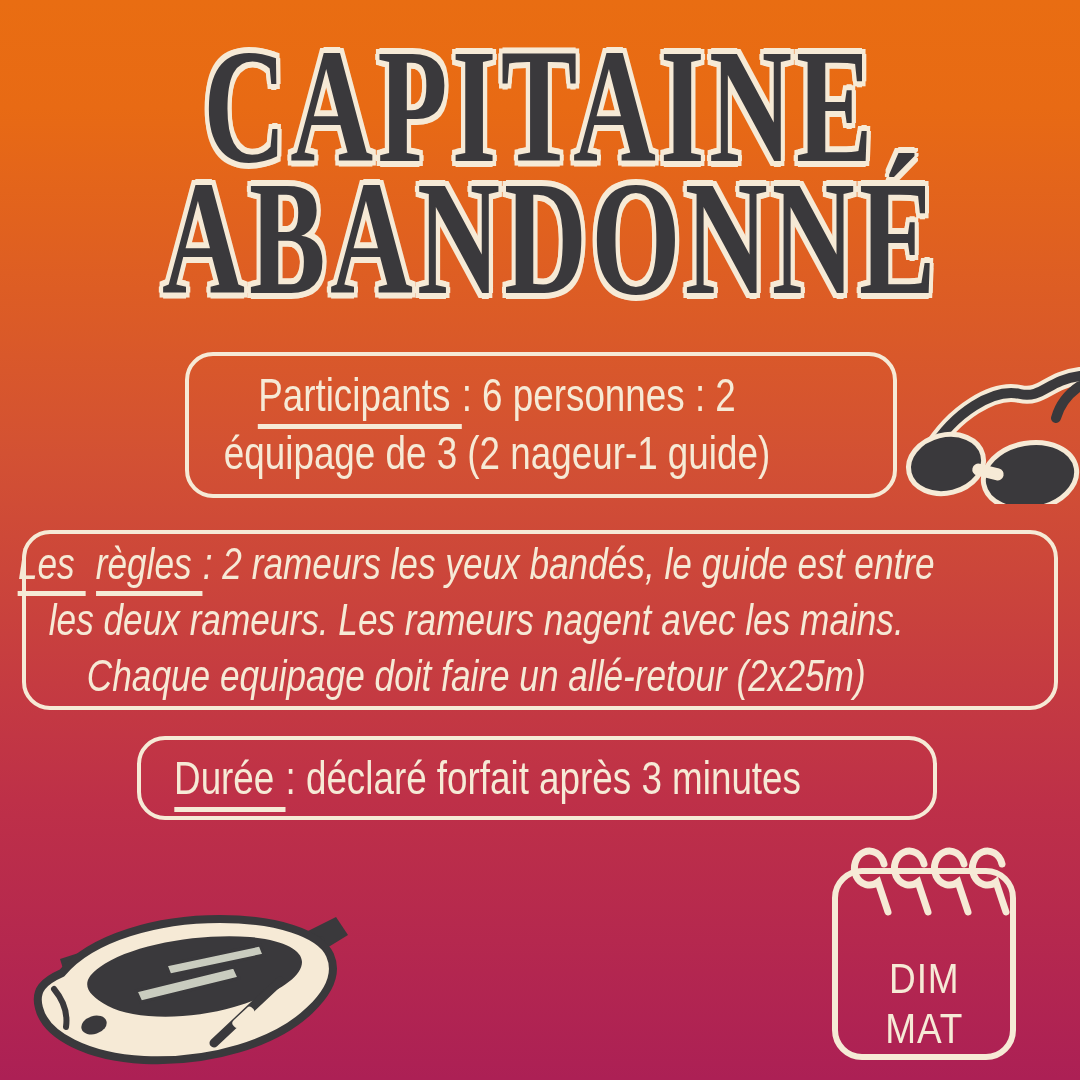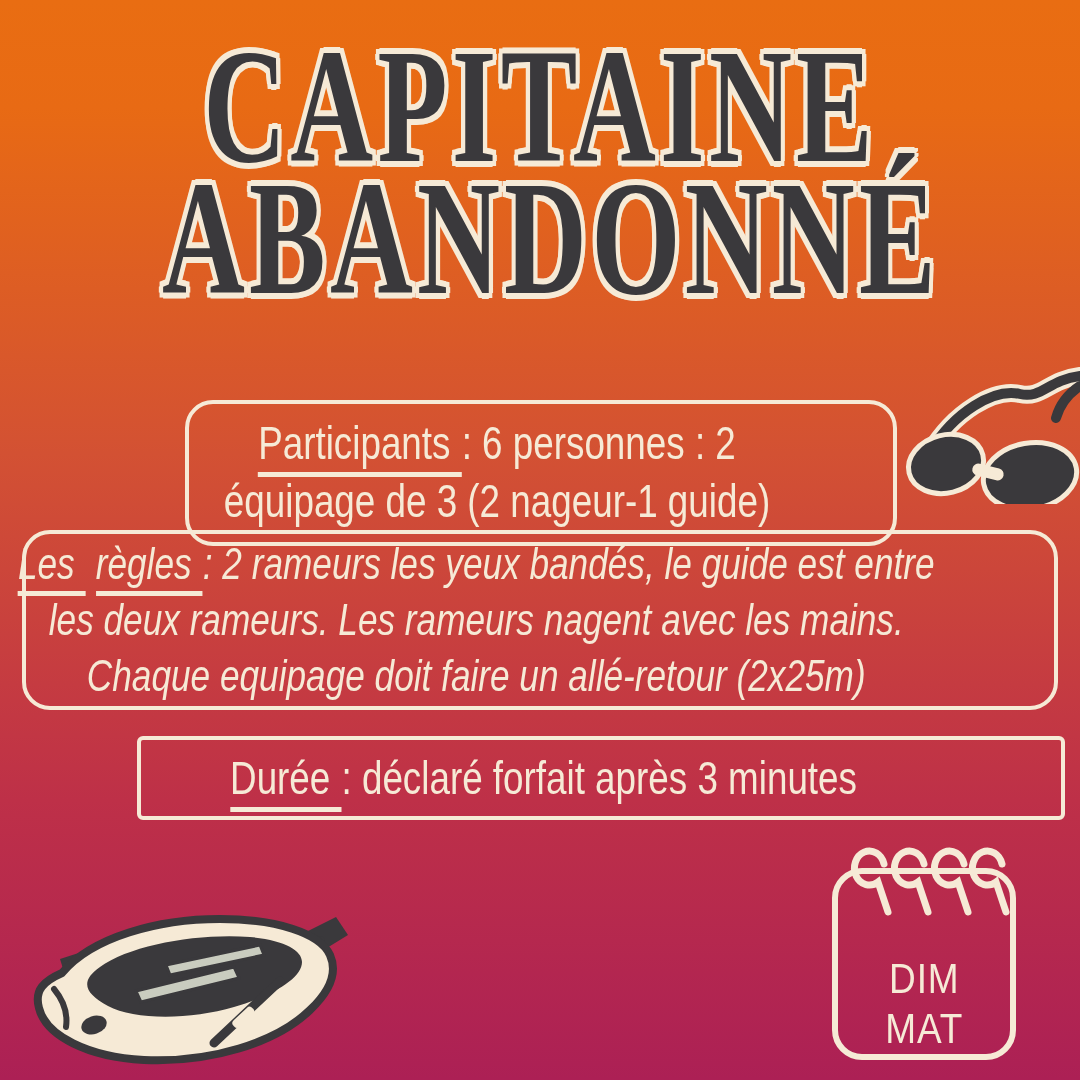--- a/index.html
+++ b/index.html
@@ -46,30 +46,29 @@
     transform:scaleX(0.80);
     transform-origin:50% 50%;
   }
   .u{
     border-bottom:5px solid #F6EAD6;
     padding-bottom:3px;
     padding-right:14px;
   }
   .box-participants{
     left:185px;top:352px;width:712px;height:146px;
-    font-size:46px;line-height:1.26;margin-top:48px;
+    font-size:46px;line-height:1.26;
   }
   .box-rules{
     left:22px;top:530px;width:1036px;height:180px;
     font-size:44px;line-height:1.28;font-style:italic;
   }
   .box-duration{
-    left:137px;top:736px;width:928px;height:84px;
+    left:137px;top:736px;width:800px;height:84px;
     font-size:46px;
-    border-radius:6px;
   }
   .box-duration .condense{white-space:nowrap;}
   
   .goggles{position:absolute;right:0;top:352px;width:178px;height:152px;}
   
   .raft{position:absolute;left:18px;top:893px;width:332px;height:186px;}
   
   .calendar{
     position:absolute;left:832px;top:868px;width:184px;height:192px;
     border:6px solid #F6EAD6;border-radius:30px;

